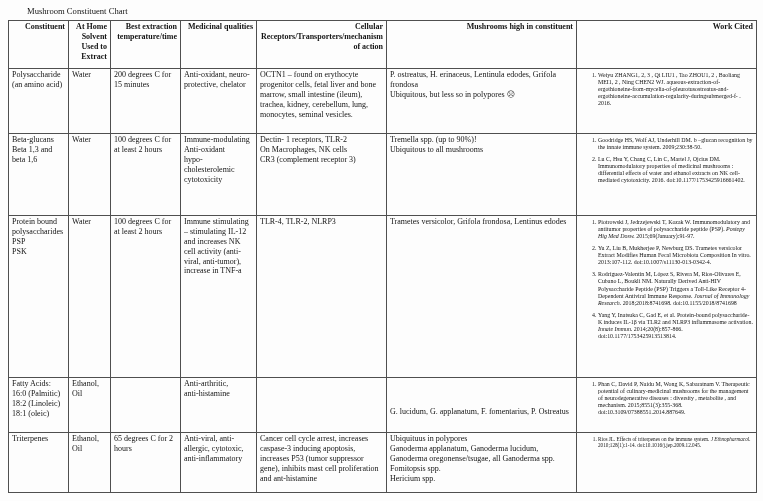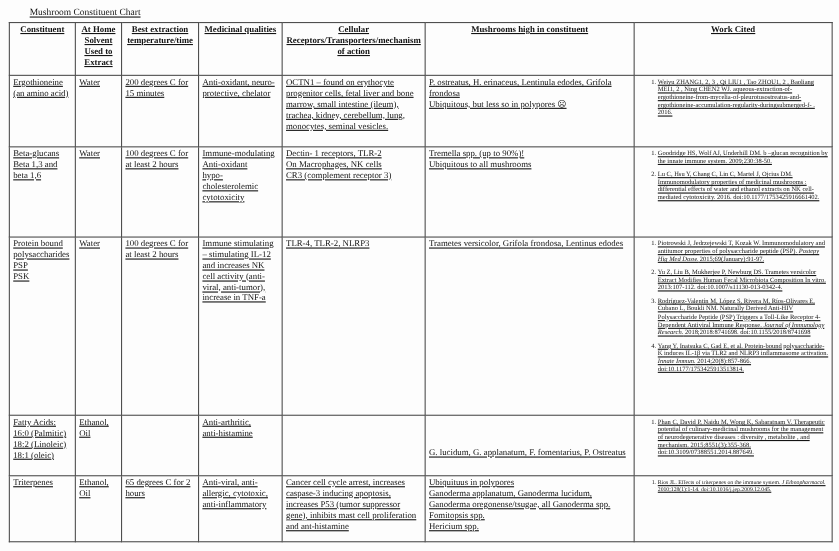--- a/index.html
+++ b/index.html
@@ -3,39 +3,39 @@
 <meta charset="utf-8">
 <style>
   * { box-sizing: border-box; }
   html, body { margin: 0; padding: 0; }
   body {
     width: 763px; height: 501px;
     background: #fdfdfd;
     font-family: "Liberation Serif", serif;
     color: #141414;
   }
-  .page { position: relative; width: 763px; height: 501px; overflow: hidden; text-decoration: underline; }
+  .page { position: relative; width: 763px; height: 501px; overflow: hidden; }
   .titles { padding: 7px 0 0 27px; font-size: 8.6px; line-height: 1.15; }
   table.chart {
     border-collapse: collapse;
     table-layout: fixed;
     width: 748px;
     margin: 3px 0 0 8px;
   }
   th, td {
     border: 1px solid #4f4f4f;
     vertical-align: top;
     padding: 1px 3px 2px 3px;
     font-size: 8px;
     line-height: 1.24;
     white-space: pre-line;
     overflow: hidden;
     overflow-wrap: break-word;
   }
-  th { text-align: center; font-weight: bold; }
+  th { text-align: right; font-weight: bold; }
   tr.hdr { height: 48px; }
   tr.r0 { height: 65px; }
   tr.r1 { height: 82px; }
   tr.r2 { height: 162px; }
   tr.r3 { height: 55px; }
   tr.r4 { height: 60px; }
   td.cites { white-space: normal; }
   ol.cites {
     margin: 2px 0 0 0;
     padding-left: 18px;
@@ -73,21 +73,21 @@
         <th>At Home Solvent Used to Extract</th>
         <th>Best extraction temperature/time</th>
         <th>Medicinal qualities</th>
         <th>Cellular Receptors/Transporters/mechanism of action</th>
         <th>Mushrooms high in constituent</th>
         <th>Work Cited</th>
       </tr>
     </thead>
     <tbody>
       <tr class="r0">
-        <td>Ergothioneine
+        <td>Polysaccharide
 (an amino acid)</td>
         <td>Water</td>
         <td>200 degrees C for 15 minutes</td>
         <td>Anti-oxidant, neuro-protective, chelator</td>
         <td>OCTN1 – found on erythocyte progenitor cells, fetal liver and bone marrow, small intestine (ileum), trachea, kidney, cerebellum, lung, monocytes, seminal vesicles.</td>
         <td>P. ostreatus, H. erinaceus, Lentinula edodes, Grifola frondosa
 Ubiquitous, but less so in polypores ☹</td>
         <td class="cites">
           <ol class="cites tight">
             <li><span>Weiyu ZHANG1, 2, 3 , Qi LIU1 , Tao ZHOU1, 2 , Baoliang MEI1, 2 , Ning CHEN2 WJ. aqueous-extraction-of-ergothioneine-from-mycelia-of-pleurotusostreatus-and-ergothioneine-accumulation-regularity-duringsubmerged-f- . 2016.</span><span class="it"></span><span></span></li>

